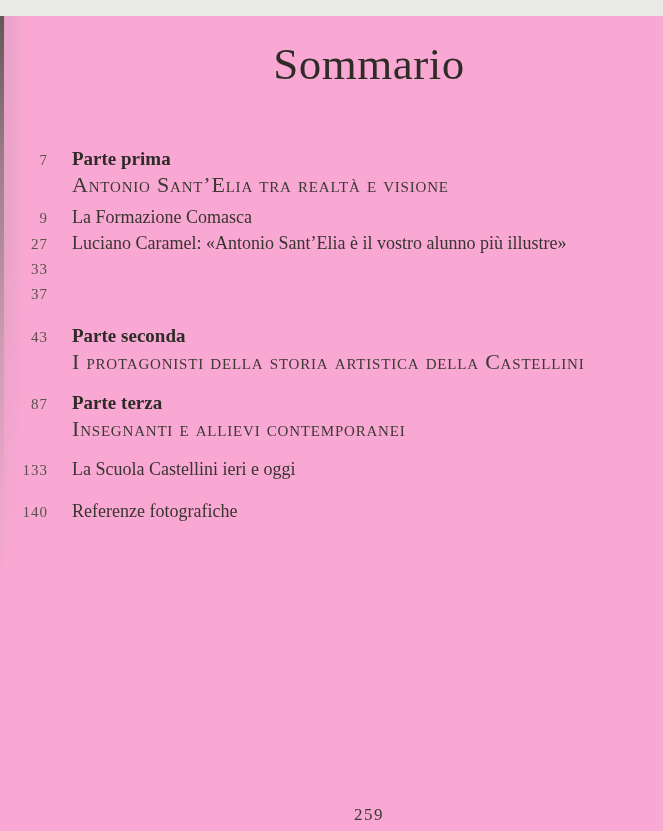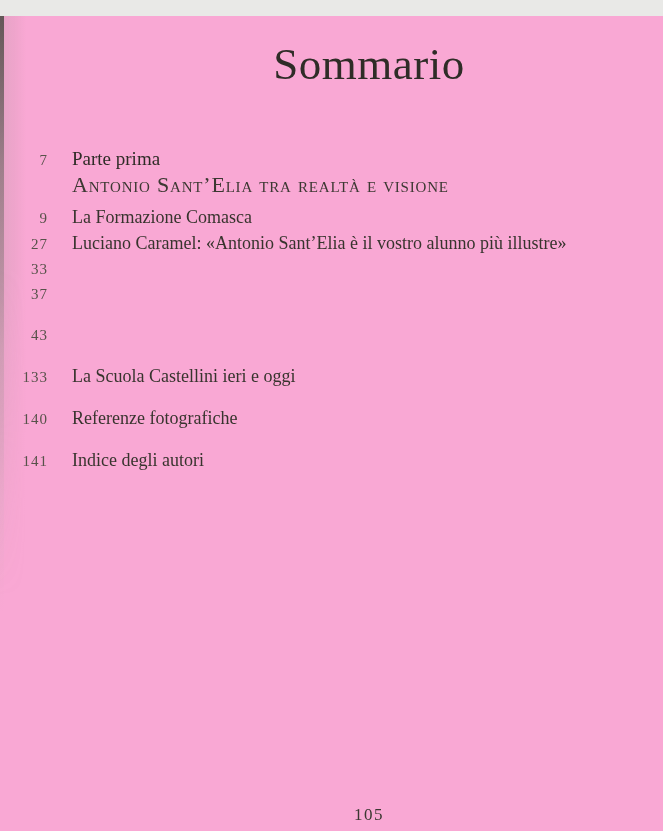--- a/index.html
+++ b/index.html
@@ -62,21 +62,21 @@
     letter-spacing: 1px;
   }
   .txt {
     margin-left: 24px;
     width: 578px;
     font-size: 18px;
     line-height: 25px;
   }
   .txt .label { white-space: pre-line; }
   .entry.part .label {
-    font-weight: 400;
+    font-weight: 700;
     font-size: 19px;
     color: #2f2c27;
   }
   .subtitle {
     display: block;
     font-variant: small-caps;
     letter-spacing: 0.8px;
     font-size: 22px;
     line-height: 25px;
     color: #3c3832;
@@ -115,29 +115,30 @@
         <span class="txt"><span class="label">Luciano Caramel: «Antonio Sant’Elia è il vostro alunno più illustre»</span></span>
       </div>
       <div class="entry chapter">
         <span class="num">33</span>
       </div>
       <div class="entry chapter">
         <span class="num">37</span>
       </div>
       <div class="entry part">
         <span class="num">43</span>
+        <span class="txt"><span class="label">Parte seconda</span><span class="subtitle">I protagonisti della storia artistica della Castellini</span></span>
+      </div>
+      <div class="entry part">
+        <span class="num">87</span>
+        <span class="txt"><span class="label">Parte terza</span><span class="subtitle">Insegnanti e allievi contemporanei</span></span>
       </div>
       <div class="entry chapter spaced">
         <span class="num">133</span>
         <span class="txt"><span class="label">La Scuola Castellini ieri e oggi</span></span>
       </div>
       <div class="entry chapter spaced">
         <span class="num">140</span>
         <span class="txt"><span class="label">Referenze fotografiche</span></span>
       </div>
-      <div class="entry chapter spaced">
-        <span class="num">141</span>
-        <span class="txt"><span class="label">Indice degli autori</span></span>
-      </div>
     </div>
 
-  <div class="folio">105</div>
+  <div class="folio">259</div>
 </div>
 
 </body></html>

